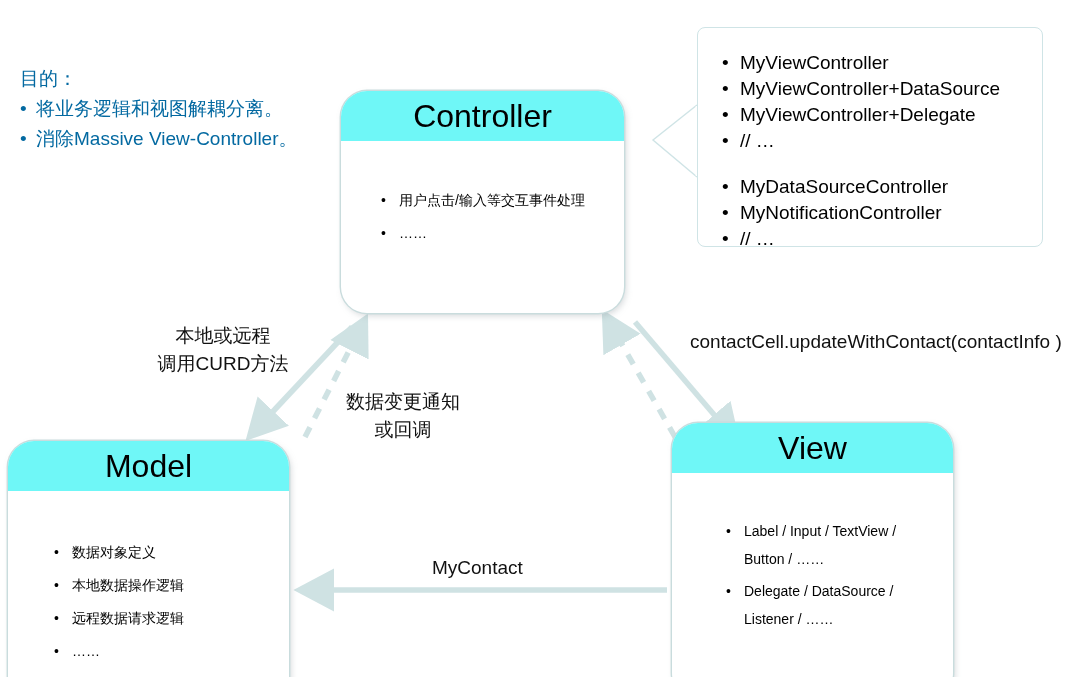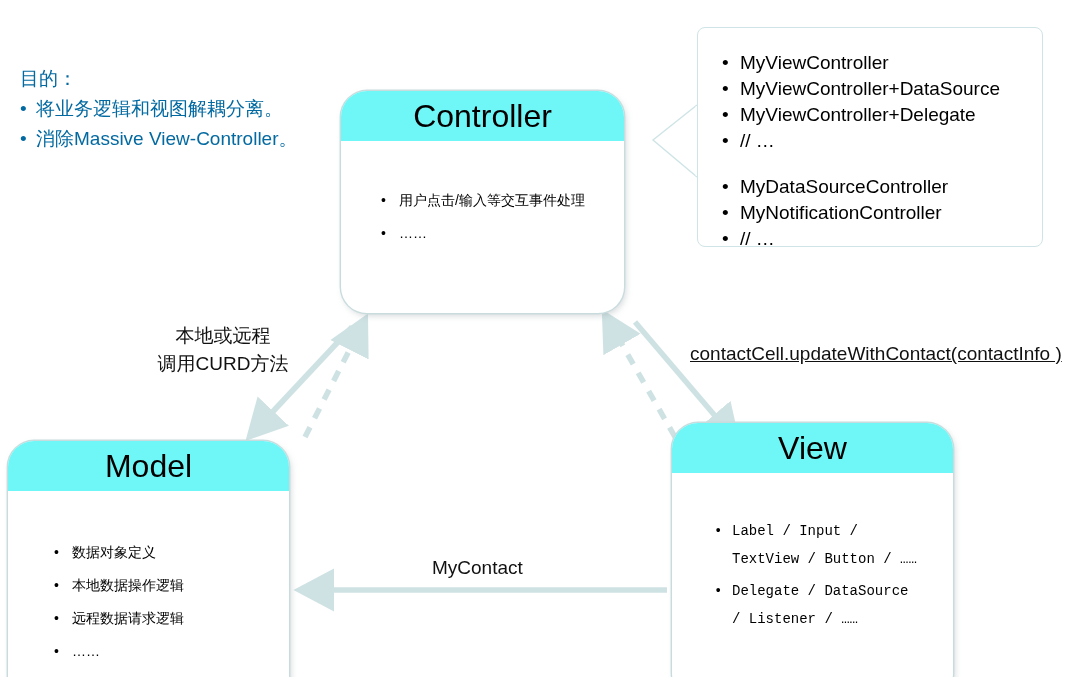--- a/index.html
+++ b/index.html
@@ -96,21 +96,21 @@
     left: 2px;
     top: 0;
   }
 
   #box-controller { left: 341px; top: 91px;  width: 283px; height: 222px; }
   #box-model      { left: 8px;   top: 441px; width: 281px; height: 291px; }
   #box-view       { left: 672px; top: 423px; width: 281px; height: 276px; }
 
   #box-controller .mvc-body { padding-top: 28px; }
   #box-model .mvc-body      { padding-top: 30px; padding-left: 28px; }
-  #box-view .mvc-body       { padding-top: 28px; padding-left: 24px; font-family: Liberation Mono, monospace; }
+  #box-view .mvc-body       { padding-top: 28px; padding-left: 36px; }
   #box-view .mvc-body ul    { line-height: 28px; }
   #box-view .mvc-body li    { margin-bottom: 4px; }
 
   
   #callout {
     position: absolute;
     left: 697px;
     top: 27px;
     width: 346px;
     height: 220px;
@@ -143,21 +143,21 @@
   
   .edge-label {
     position: absolute;
     font-size: 19px;
     line-height: 28px;
     color: #111;
     white-space: nowrap;
   }
   #lbl-curd     { left: 148px; top: 322px; text-align: center; width: 150px; }
   #lbl-notify   { left: 330px; top: 388px; text-align: center; width: 146px; }
-  #lbl-update   { left: 690px; top: 340px; text-decoration: underline; }
+  #lbl-update   { left: 690px; top: 328px; }
   #lbl-contact  { left: 432px; top: 554px; }
 </style>
 </head>
 <body>
 
 <div id="canvas">
 
   <svg class="svg-layer" viewBox="0 0 1080 677" width="1080" height="677" xmlns="http://www.w3.org/2000/svg">
     <defs>
       <marker id="ah" markerWidth="9" markerHeight="9" refX="2.2" refY="4.5" orient="auto" markerUnits="strokeWidth">
@@ -232,18 +232,22 @@
       <li>MyNotificationController</li>
       <li>// …</li>
     </ul>
   </div>
 
   <div class="edge-label" id="lbl-curd">
     <div>本地或远程</div>
     <div>调用CURD方法</div>
   </div>
 
+  <div class="edge-label" id="lbl-notify">
+    <div>数据变更通知</div>
+    <div>或回调</div>
+  </div>
 
   <div class="edge-label" id="lbl-update">contactCell.updateWithContact(contactInfo )</div>
 
   <div class="edge-label" id="lbl-contact">MyContact</div>
 
 </div>
 
 </body></html>

